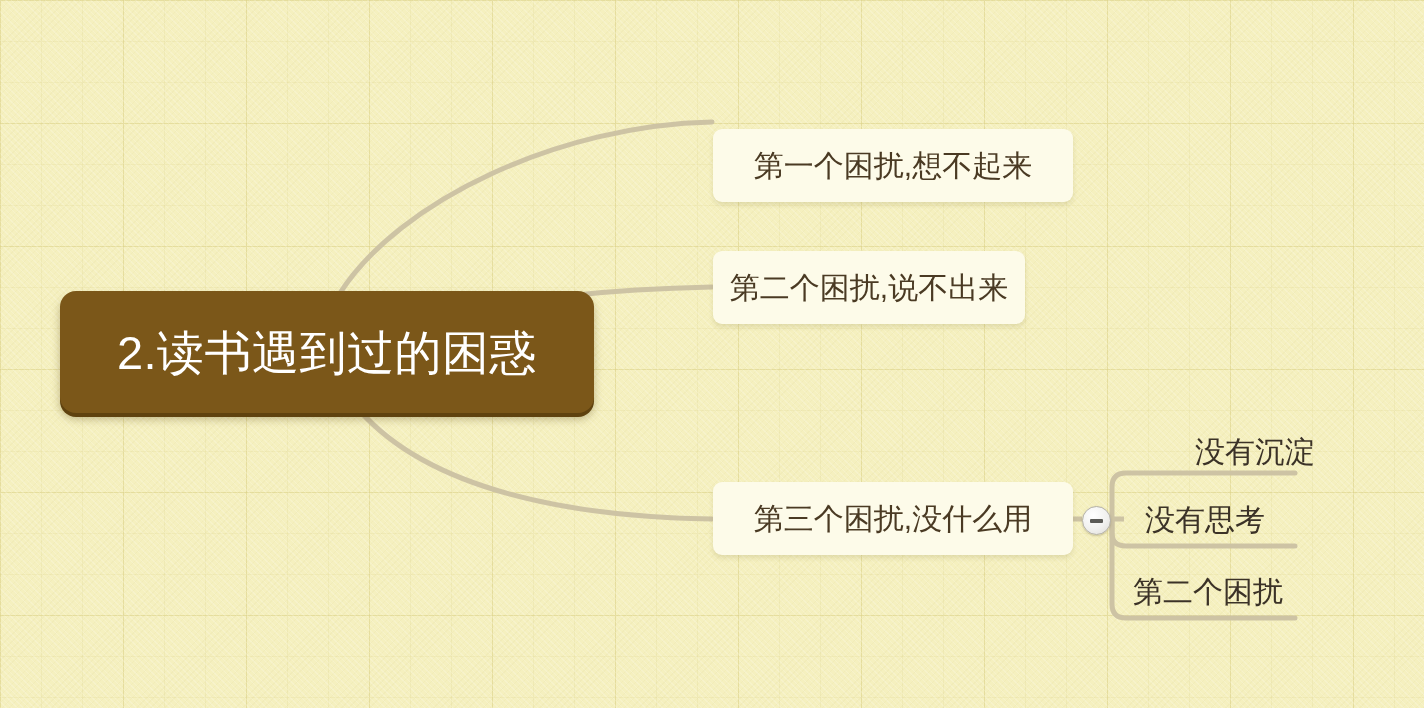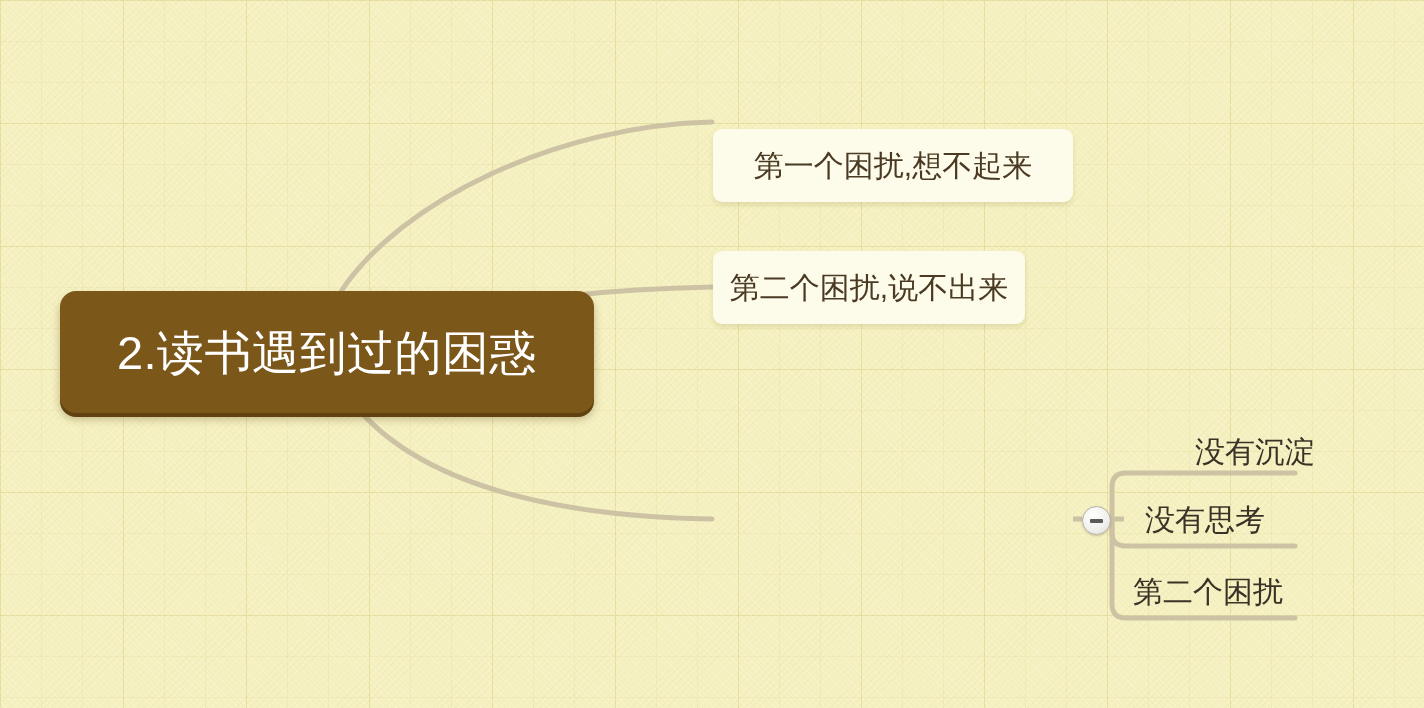--- a/index.html
+++ b/index.html
@@ -162,20 +162,23 @@
   </div>
 
   <div class="node branch-node" id="branch-1">
     <span class="node-label">第一个困扰,想不起来</span>
   </div>
 
   <div class="node branch-node" id="branch-2">
     <span class="node-label">第二个困扰,说不出来</span>
   </div>
 
+  <div class="node branch-node" id="branch-3">
+    <span class="node-label">第三个困扰,没什么用</span>
+  </div>
 
   <div id="collapse-toggle">
     <span class="minus-bar"></span>
   </div>
 
   <div class="node leaf-node" id="leaf-1">
     <span class="node-label">没有沉淀</span>
   </div>
 
   <div class="node leaf-node" id="leaf-2">

